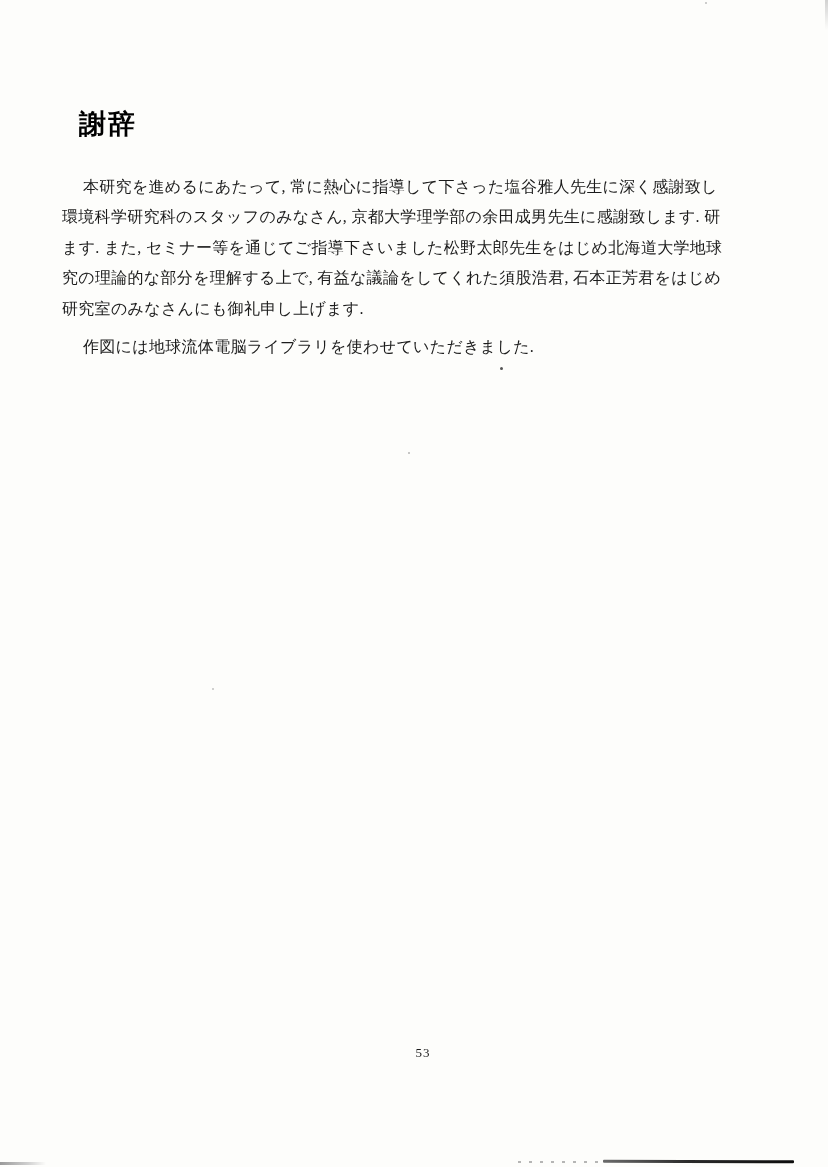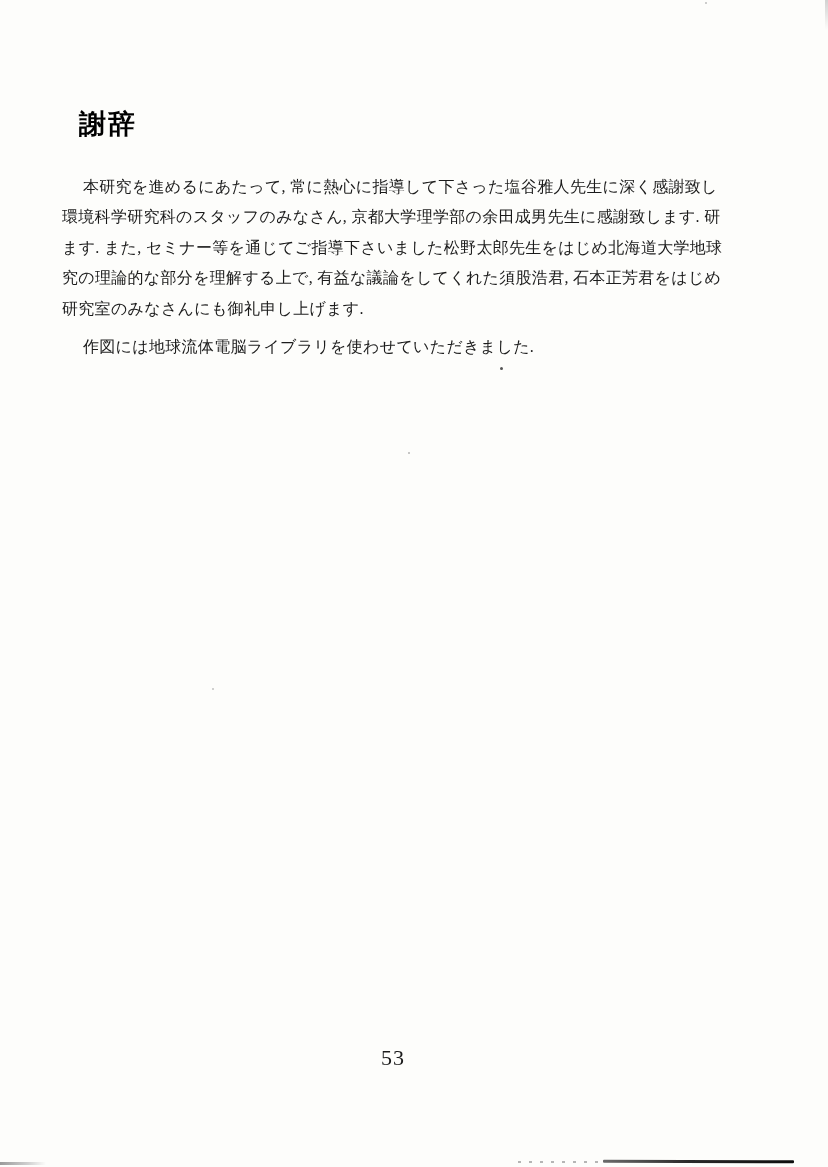--- a/index.html
+++ b/index.html
@@ -44,23 +44,24 @@
     text-indent: 21px;
   }
   .para1 { top: 172px; }
   .para2 { top: 332px; }
   .page-number {
     position: absolute;
     top: 1045px;
     left: 0;
     width: 786px;
     text-align: center;
-    font-size: 22px;
+    font-size: 13px;
     letter-spacing: 1px;
     color: #1b1b1b;
+    padding-left: 30px;
   }
   
   .edge-line-right {
     position: absolute;
     left: 603px;
     top: 1160px;
     width: 191px;
     height: 3px;
     border-radius: 1px;
     background: linear-gradient(to right, #6a6a6a, #2a2a2a 45%, #0d0d0d);

